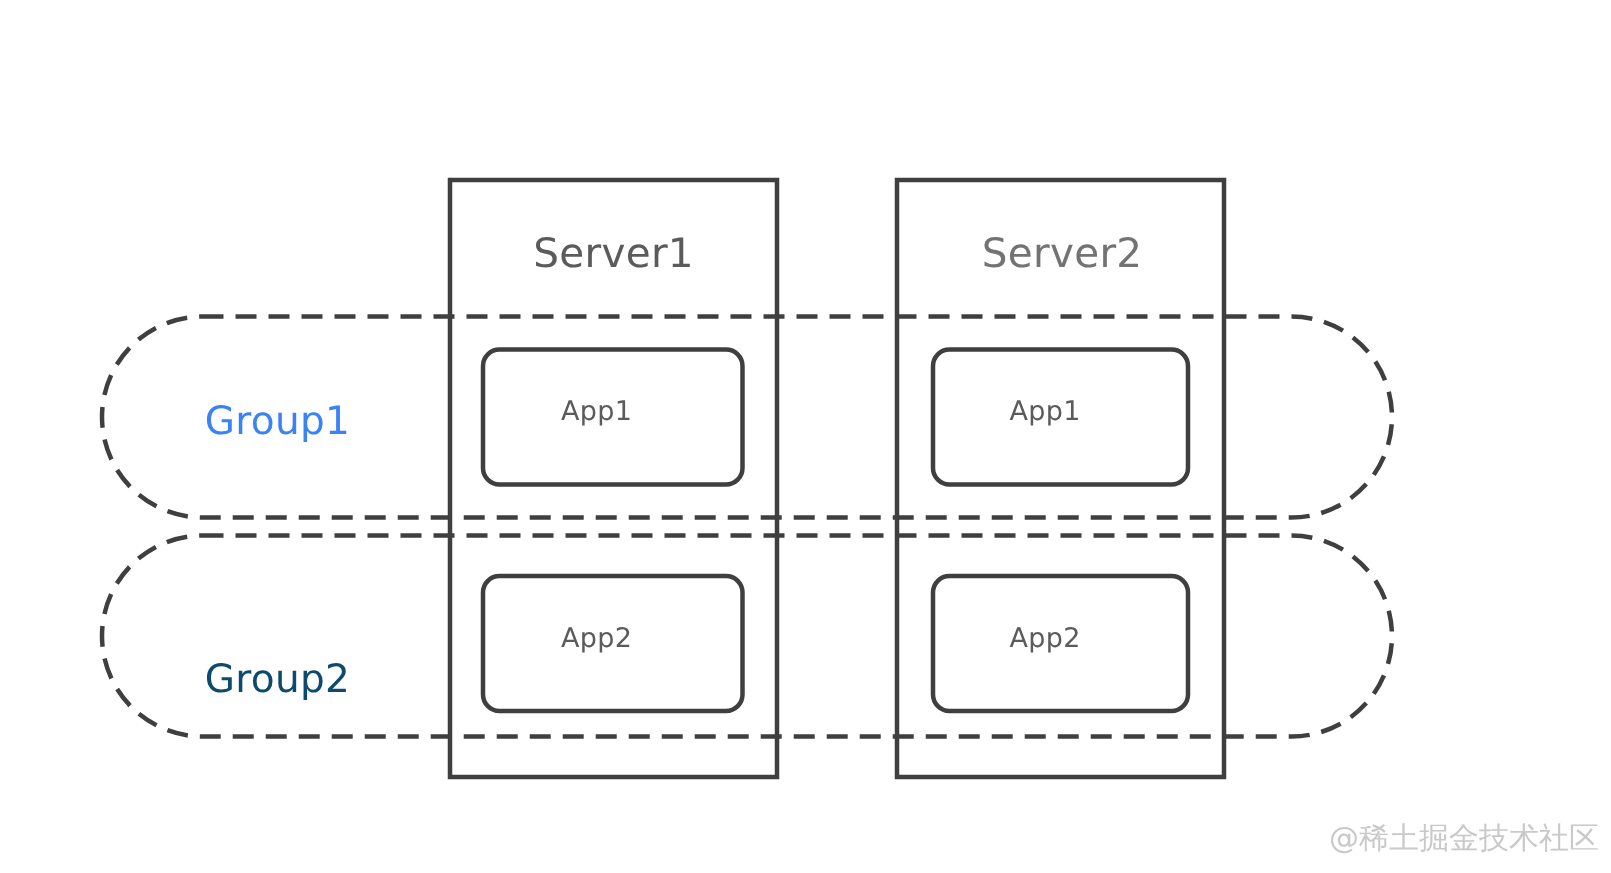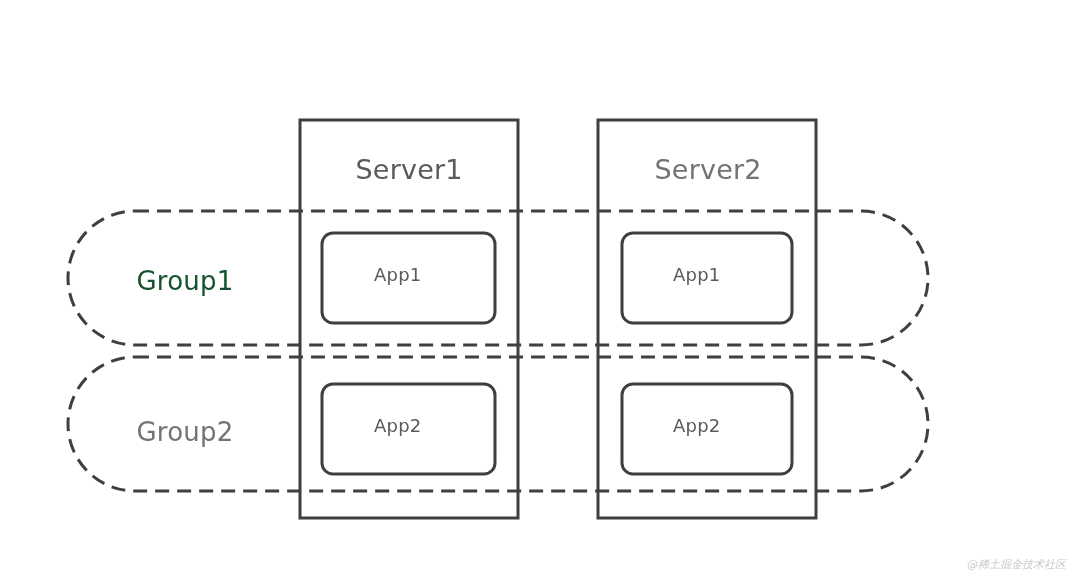--- a/index.html
+++ b/index.html
@@ -42,26 +42,25 @@
   .group-title {
     font-size: 26px;
   }
   .app-title {
     font-size: 18px;
   }
   #watermark {
     position: absolute;
     right: 8px;
     bottom: 10px;
-    font-size: 11px;
+    font-size: 20px;
     color: #c9c9c9;
     font-family: "DejaVu Sans", "Liberation Sans", sans-serif;
     white-space: nowrap;
     user-select: none;
-    font-style: italic;
   }
 </style>
 </head>
 <body>
 
 <div id="stage" style="background: rgb(255, 255, 255);">
 
   <svg id="diagram-svg" viewBox="0 0 1074 582" xmlns="http://www.w3.org/2000/svg">
 
     <rect id="shape-server1" x="300" y="120" width="218" height="398" fill="#ffffff" stroke="#3f3f3f" stroke-width="3"></rect>
@@ -78,23 +77,23 @@
 
     <rect id="shape-server2-app1" x="622" y="233" width="170" height="90" rx="11" ry="11" fill="#ffffff" stroke="#3f3f3f" stroke-width="3"></rect>
 
     <rect id="shape-server2-app2" x="622" y="384" width="170" height="90" rx="11" ry="11" fill="#ffffff" stroke="#3f3f3f" stroke-width="3"></rect>
   </svg>
 
   <div class="label-text server-title" id="label-server1" style="left: 355.5px; top: 155.5px; color: rgb(91, 91, 91);">Server1</div>
 
   <div class="label-text server-title" id="label-server2" style="left: 654.5px; top: 155.5px; color: #737373;">Server2</div>
 
-  <div class="label-text group-title" id="label-group1" style="left: 136.5px; top: 268px; color: #14532d;">Group1</div>
+  <div class="label-text group-title" id="label-group1" style="left: 136.5px; top: 268px; color: #3b82f6;">Group1</div>
 
-  <div class="label-text group-title" id="label-group2" style="left: 136.5px; top: 419px; color: #737373; text-align: right;">Group2</div>
+  <div class="label-text group-title" id="label-group2" style="left: 136.5px; top: 440px; color: #0c4a6e; text-align: right;">Group2</div>
 
   <div class="label-text app-title" id="label-server1-app1" style="left: 374px; top: 266px; color: rgb(91, 91, 91);">App1</div>
 
   <div class="label-text app-title" id="label-server1-app2" style="left: 374px; top: 417px; color: rgb(91, 91, 91);">App2</div>
 
   <div class="label-text app-title" id="label-server2-app1" style="left: 673px; top: 266px; color: rgb(91, 91, 91);">App1</div>
 
   <div class="label-text app-title" id="label-server2-app2" style="left: 673px; top: 417px; color: rgb(91, 91, 91);">App2</div>
 
   <div id="watermark" style="color: rgb(201, 201, 201);">@稀土掘金技术社区</div>

